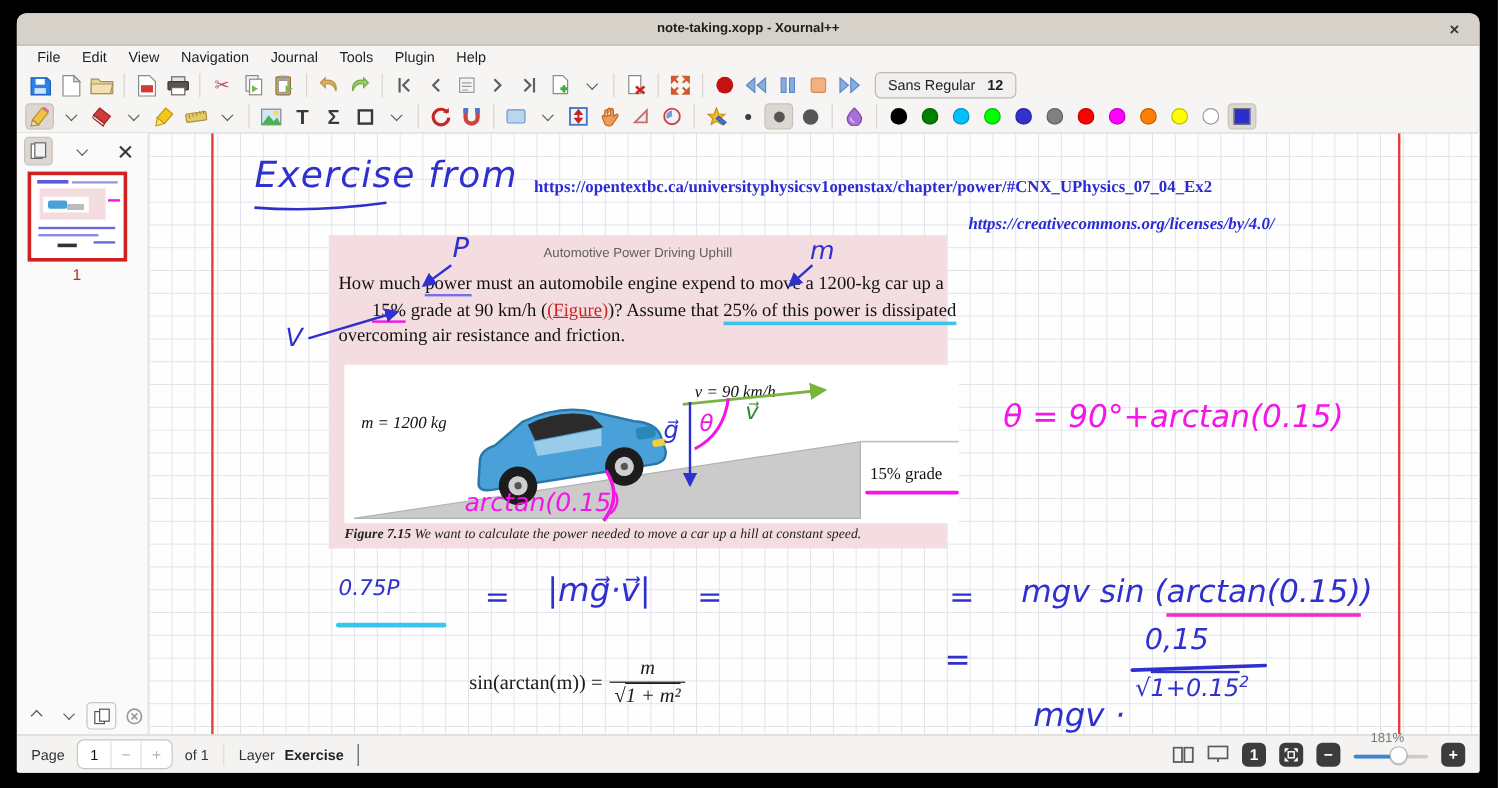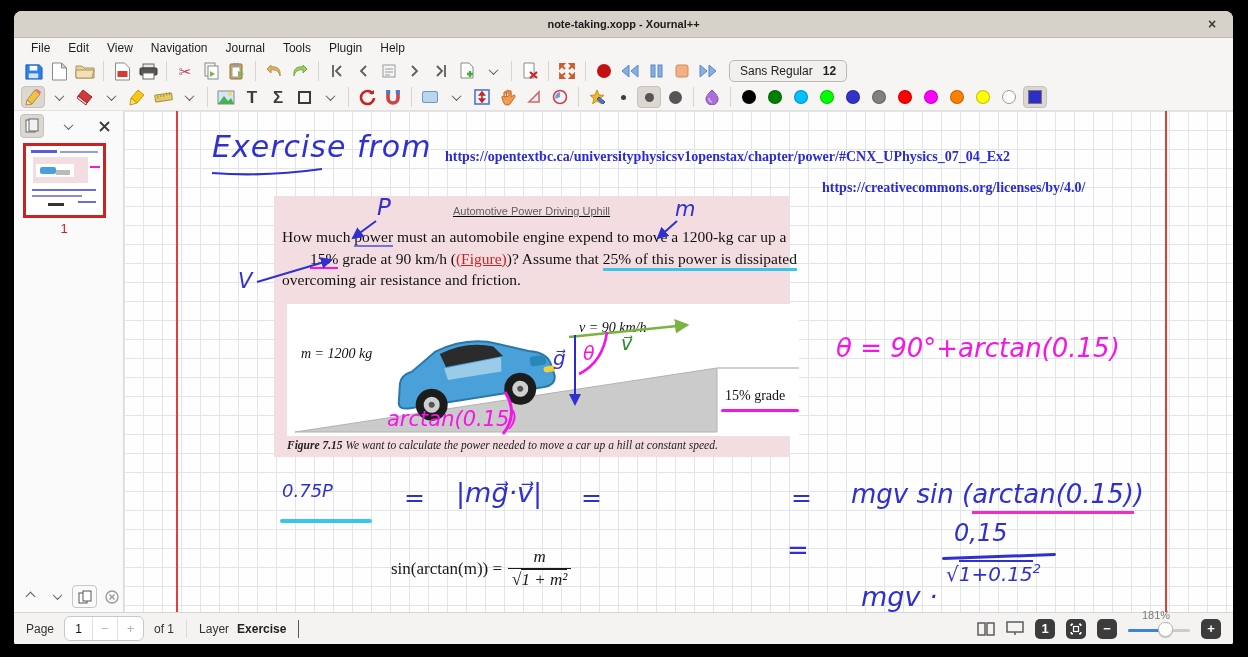--- a/index.html
+++ b/index.html
@@ -45,21 +45,21 @@
     background-image: linear-gradient(#e1e4e9 1px, transparent 1px), linear-gradient(90deg, #e1e4e9 1px, transparent 1px);
     background-size:19px 19px; }
   .redline { position:absolute; top:0; bottom:0; width:2px; background:#e04038; }
   .hw { font-family:"DejaVu Sans", sans-serif; font-style:italic; color:#3030cf; }
   .mag { color:#f316e6; }
   .abs { position:absolute; }
 
   .heading-hw { font-size:30px; letter-spacing:1px; }
   .url { font-family:"Liberation Serif", serif; font-weight:bold; color:#2b2bd5; font-size:14px; }
 
-  .problem-box { position:absolute; left:150px; top:85px; width:515px; height:261px; background:#f3dde1;text-decoration:underline; }
+  .problem-box { position:absolute; left:150px; top:85px; width:515px; height:261px; background:#f3dde1; }
   .prob-title { text-align:center; font-size:11px; color:#5f5f5f; padding-top:9px; }
   .prob-text { position:absolute; left:8px; top:30px; width:518px; font-family:"Liberation Serif", serif; font-size:15.5px; line-height:21.5px; color:#111; }
   .u-blue { border-bottom:2.5px solid #7472e0; }
   .u-mag { border-bottom:2.5px solid #f316e6;margin-left:28px; }
   .u-cyan { border-bottom:3px solid #38c6ee; padding-bottom:1px; }
   .fig-link { color:#c22; text-decoration:underline; }
 
   .figure-box { position:absolute; left:13px; top:108px; width:512px; height:132px; background:#fff; }
   .fig-label { font-family:"Liberation Serif", serif; font-size:14px; color:#111; }
   .caption { position:absolute; left:13px; top:243px; font-family:"Liberation Serif", serif; font-style:italic; font-size:11.5px; color:#222;text-align:center; }
@@ -479,21 +479,21 @@
             </span>
       </div>
     </div>
 
     <div class="canvas">
       <div class="redline" style="left:52px;"></div>
       <div class="redline" style="left:1041px;"></div>
 
       <div class="abs hw heading-hw" style="left:88px;top:18px;">Exercise from</div>
       <div class="abs url" style="left:321px;top:38px;">https://opentextbc.ca/universityphysicsv1openstax/chapter/power/#CNX_UPhysics_07_04_Ex2</div>
-      <div class="abs url" style="left:698px;top:69px;">https://creativecommons.org/licenses/by/4.0/</div>
+      <div class="abs url" style="left:683px;top:69px;font-style:italic;">https://creativecommons.org/licenses/by/4.0/</div>
 
       <div class="problem-box">
         <div class="prob-title">Automotive Power Driving Uphill</div>
         <div class="prob-text"><span>How much </span><span class="u-blue">power</span><span> must an automobile engine expend to move a 1200-kg car up a </span><span class="u-mag">15%</span><span> grade at 90 km/h (</span><span class="fig-link">(Figure)</span><span>)? Assume that </span><span class="u-cyan">25% of this power is dissipated</span><span> overcoming air resistance and friction.</span></div>
 
         <div class="figure-box">
           <svg class="abs" style="left:0;top:0;" width="512" height="132" viewBox="0 0 512 132">
             <polygon points="8,128 430,64 430,128" fill="#cbcbcb" stroke="#b2b2b2"></polygon>
             <line x1="430" y1="64" x2="512" y2="64" stroke="#c2c2c2" stroke-width="1.5"></line>
           </svg>

